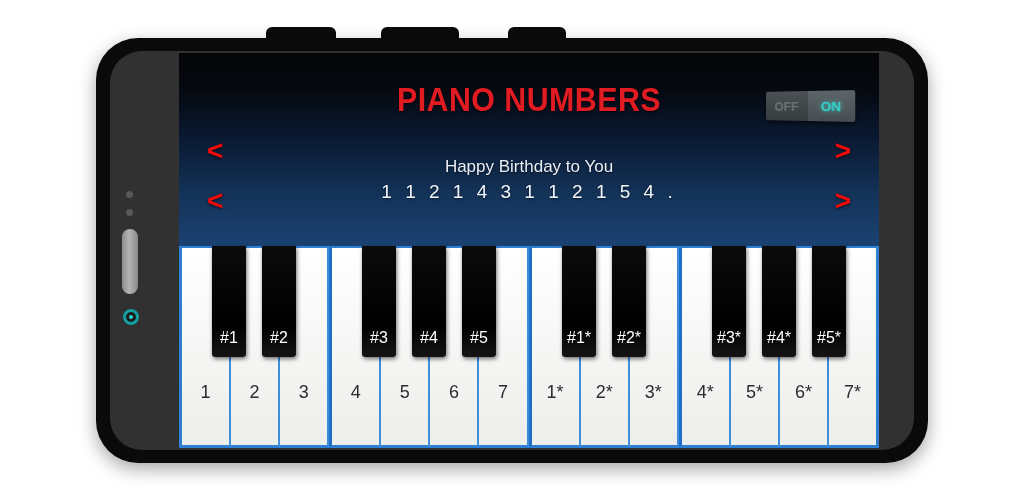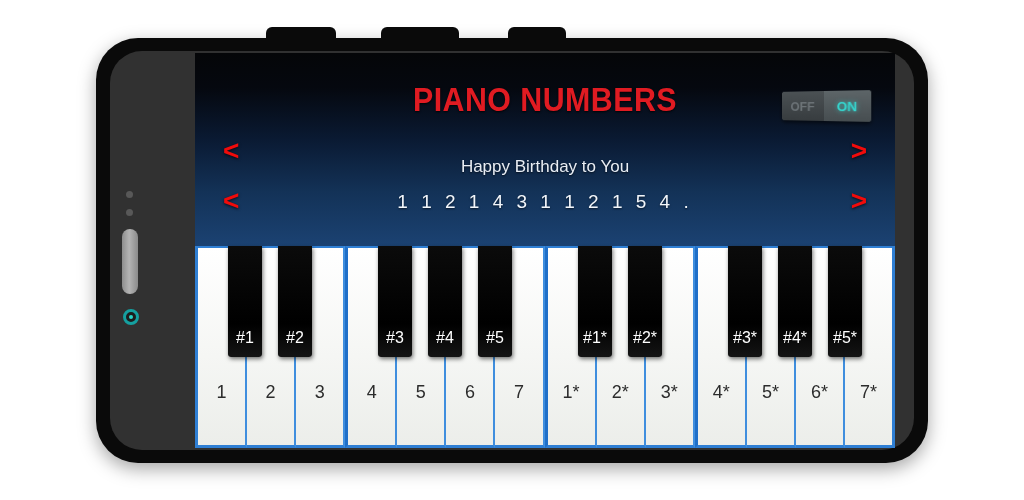--- a/index.html
+++ b/index.html
@@ -89,21 +89,20 @@
 
   
   #app-screen {
     position: absolute;
     left: 69px;
     top: 2px;
     width: 700px;
     height: 395px;
     overflow: hidden;
     background: #000;
-    margin-left: 16px;
   }
 
   
   #app-header {
     position: absolute;
     left: 0; top: 0;
     width: 700px;
     height: 193px;
     background: linear-gradient(180deg,
       #050608 0%,
@@ -168,21 +167,21 @@
     width: 480px;
     text-align: center;
     color: #e9eef5;
     font-size: 17px;
     text-shadow: 0 1px 2px rgba(0,0,0,0.6);
   }
 
   
   #note-sequence {
     position: absolute;
-    top: 138px;
+    top: 128px;
     left: 110px;
     width: 480px;
     text-align: center;
     color: #f2f6fb;
     font-size: 19px;
     letter-spacing: 4px;
     text-shadow: 0 1px 2px rgba(0,0,0,0.55);
   }
 
   

